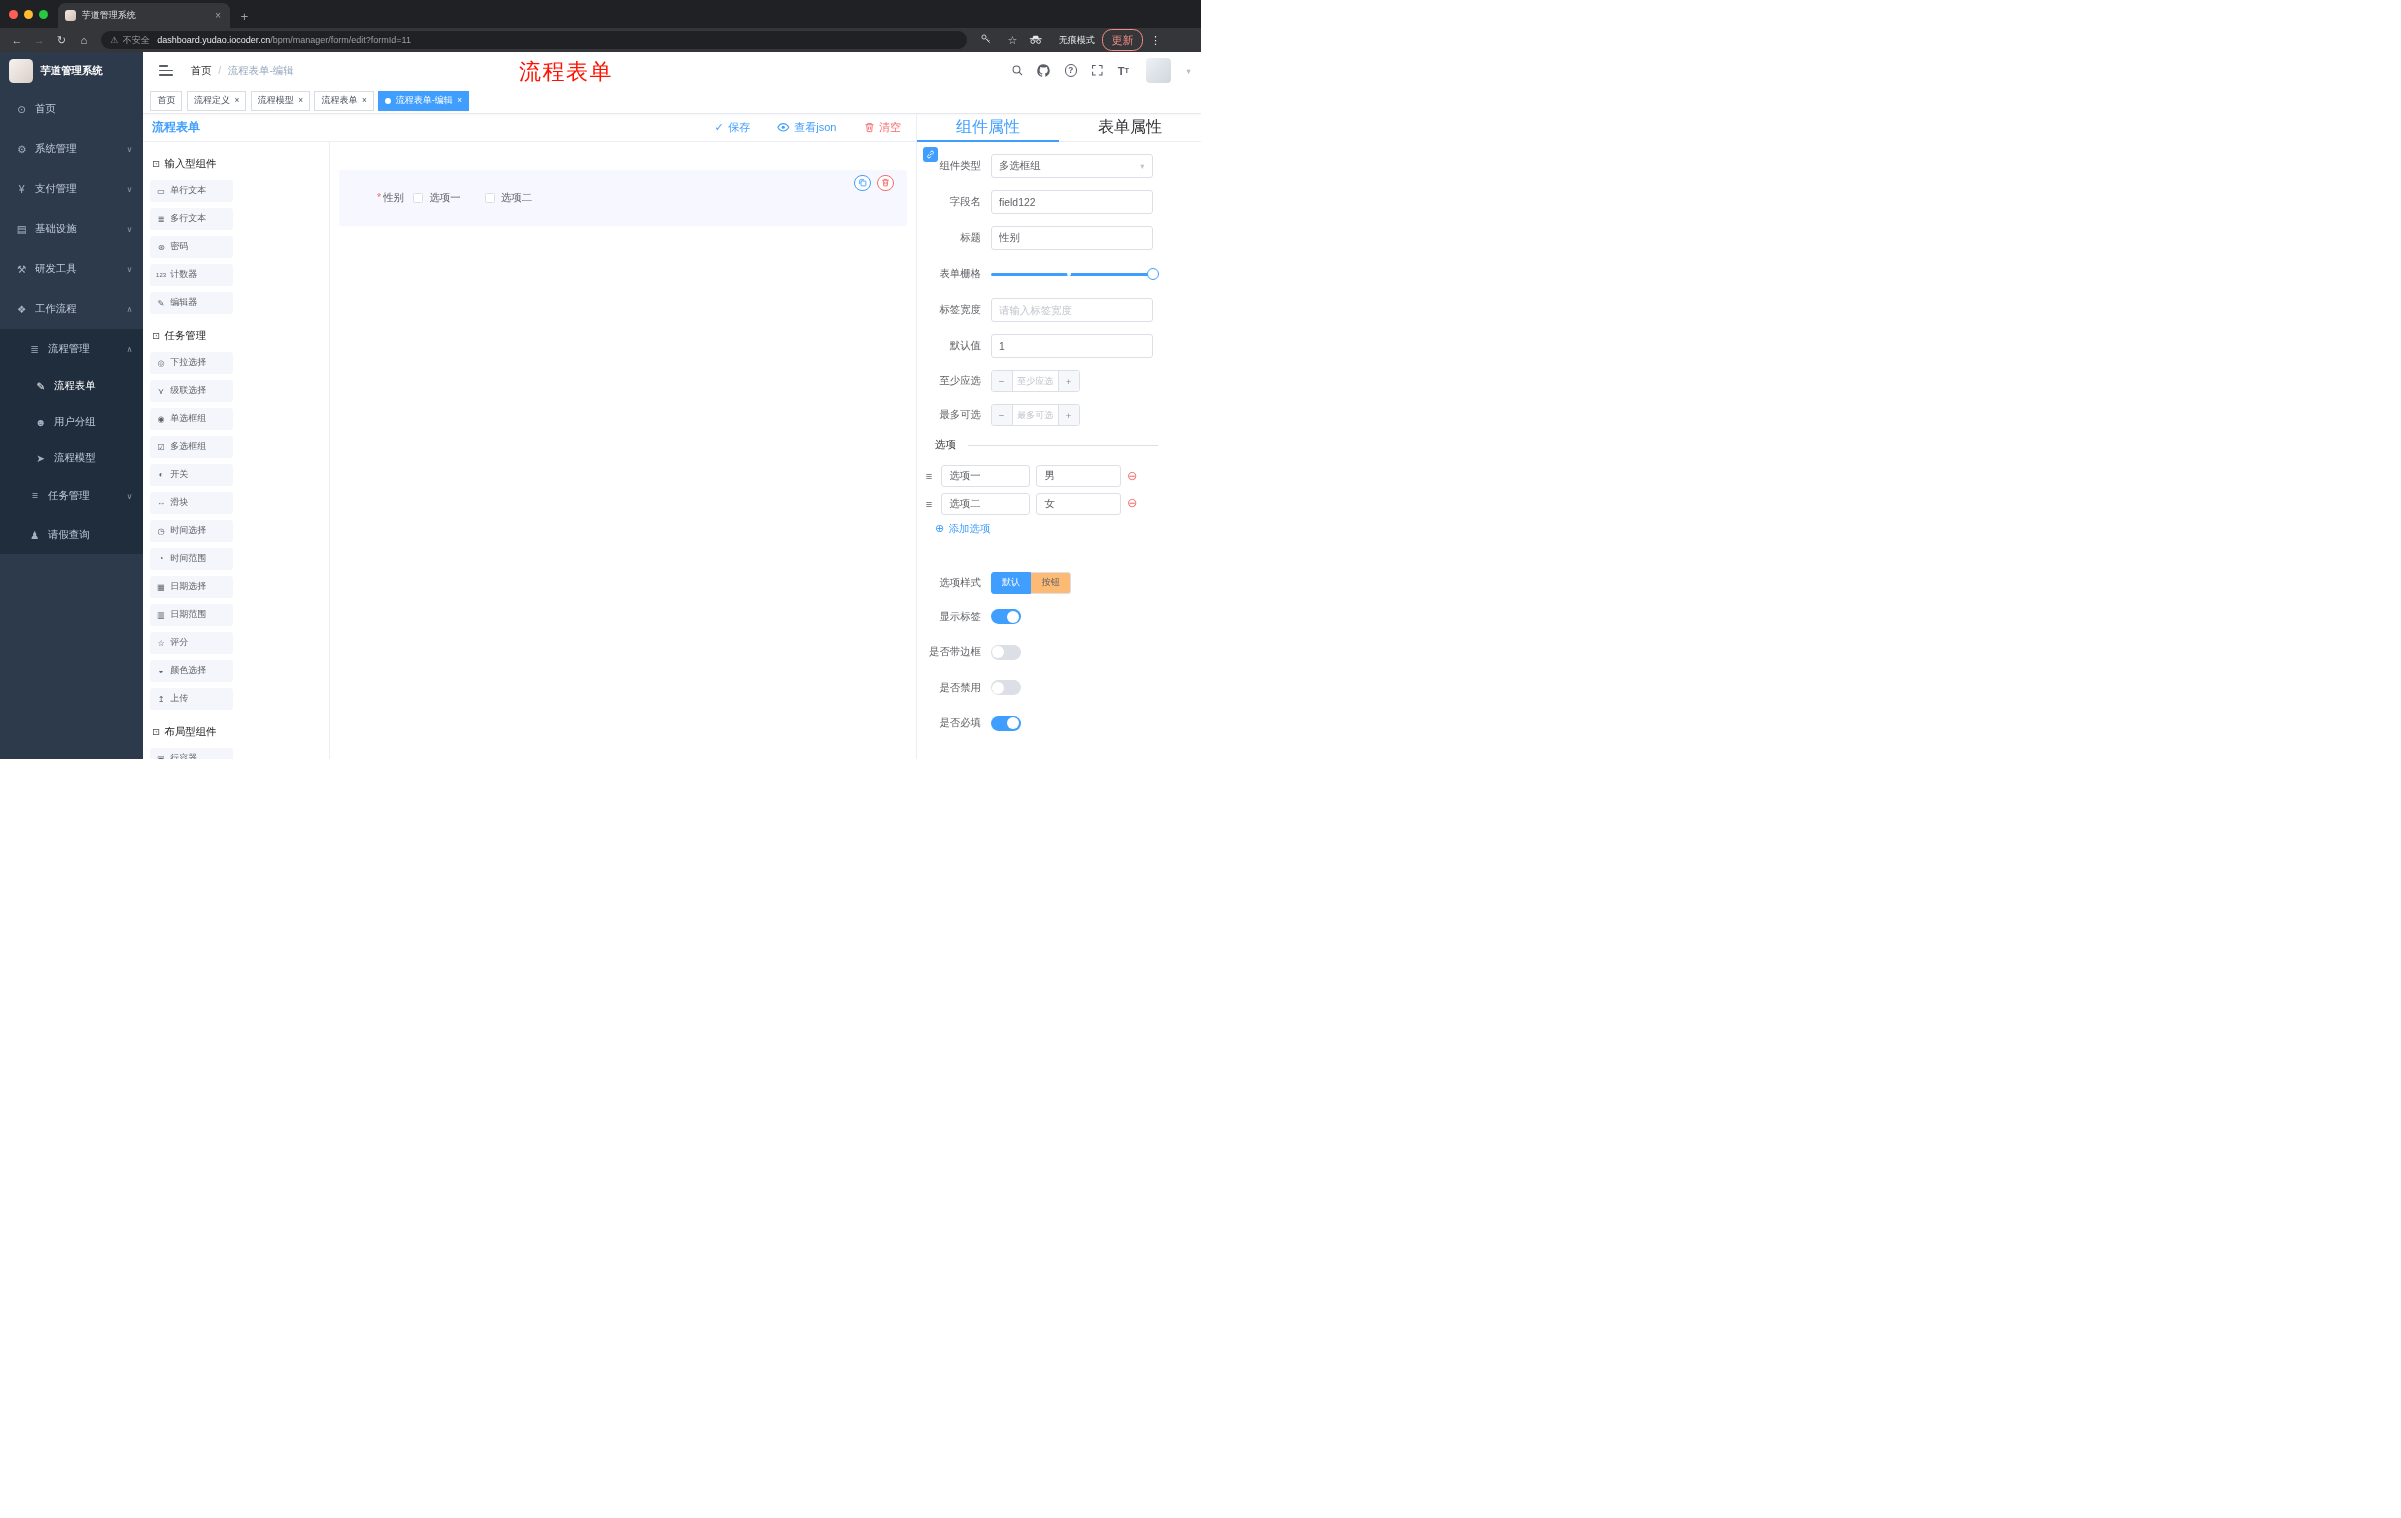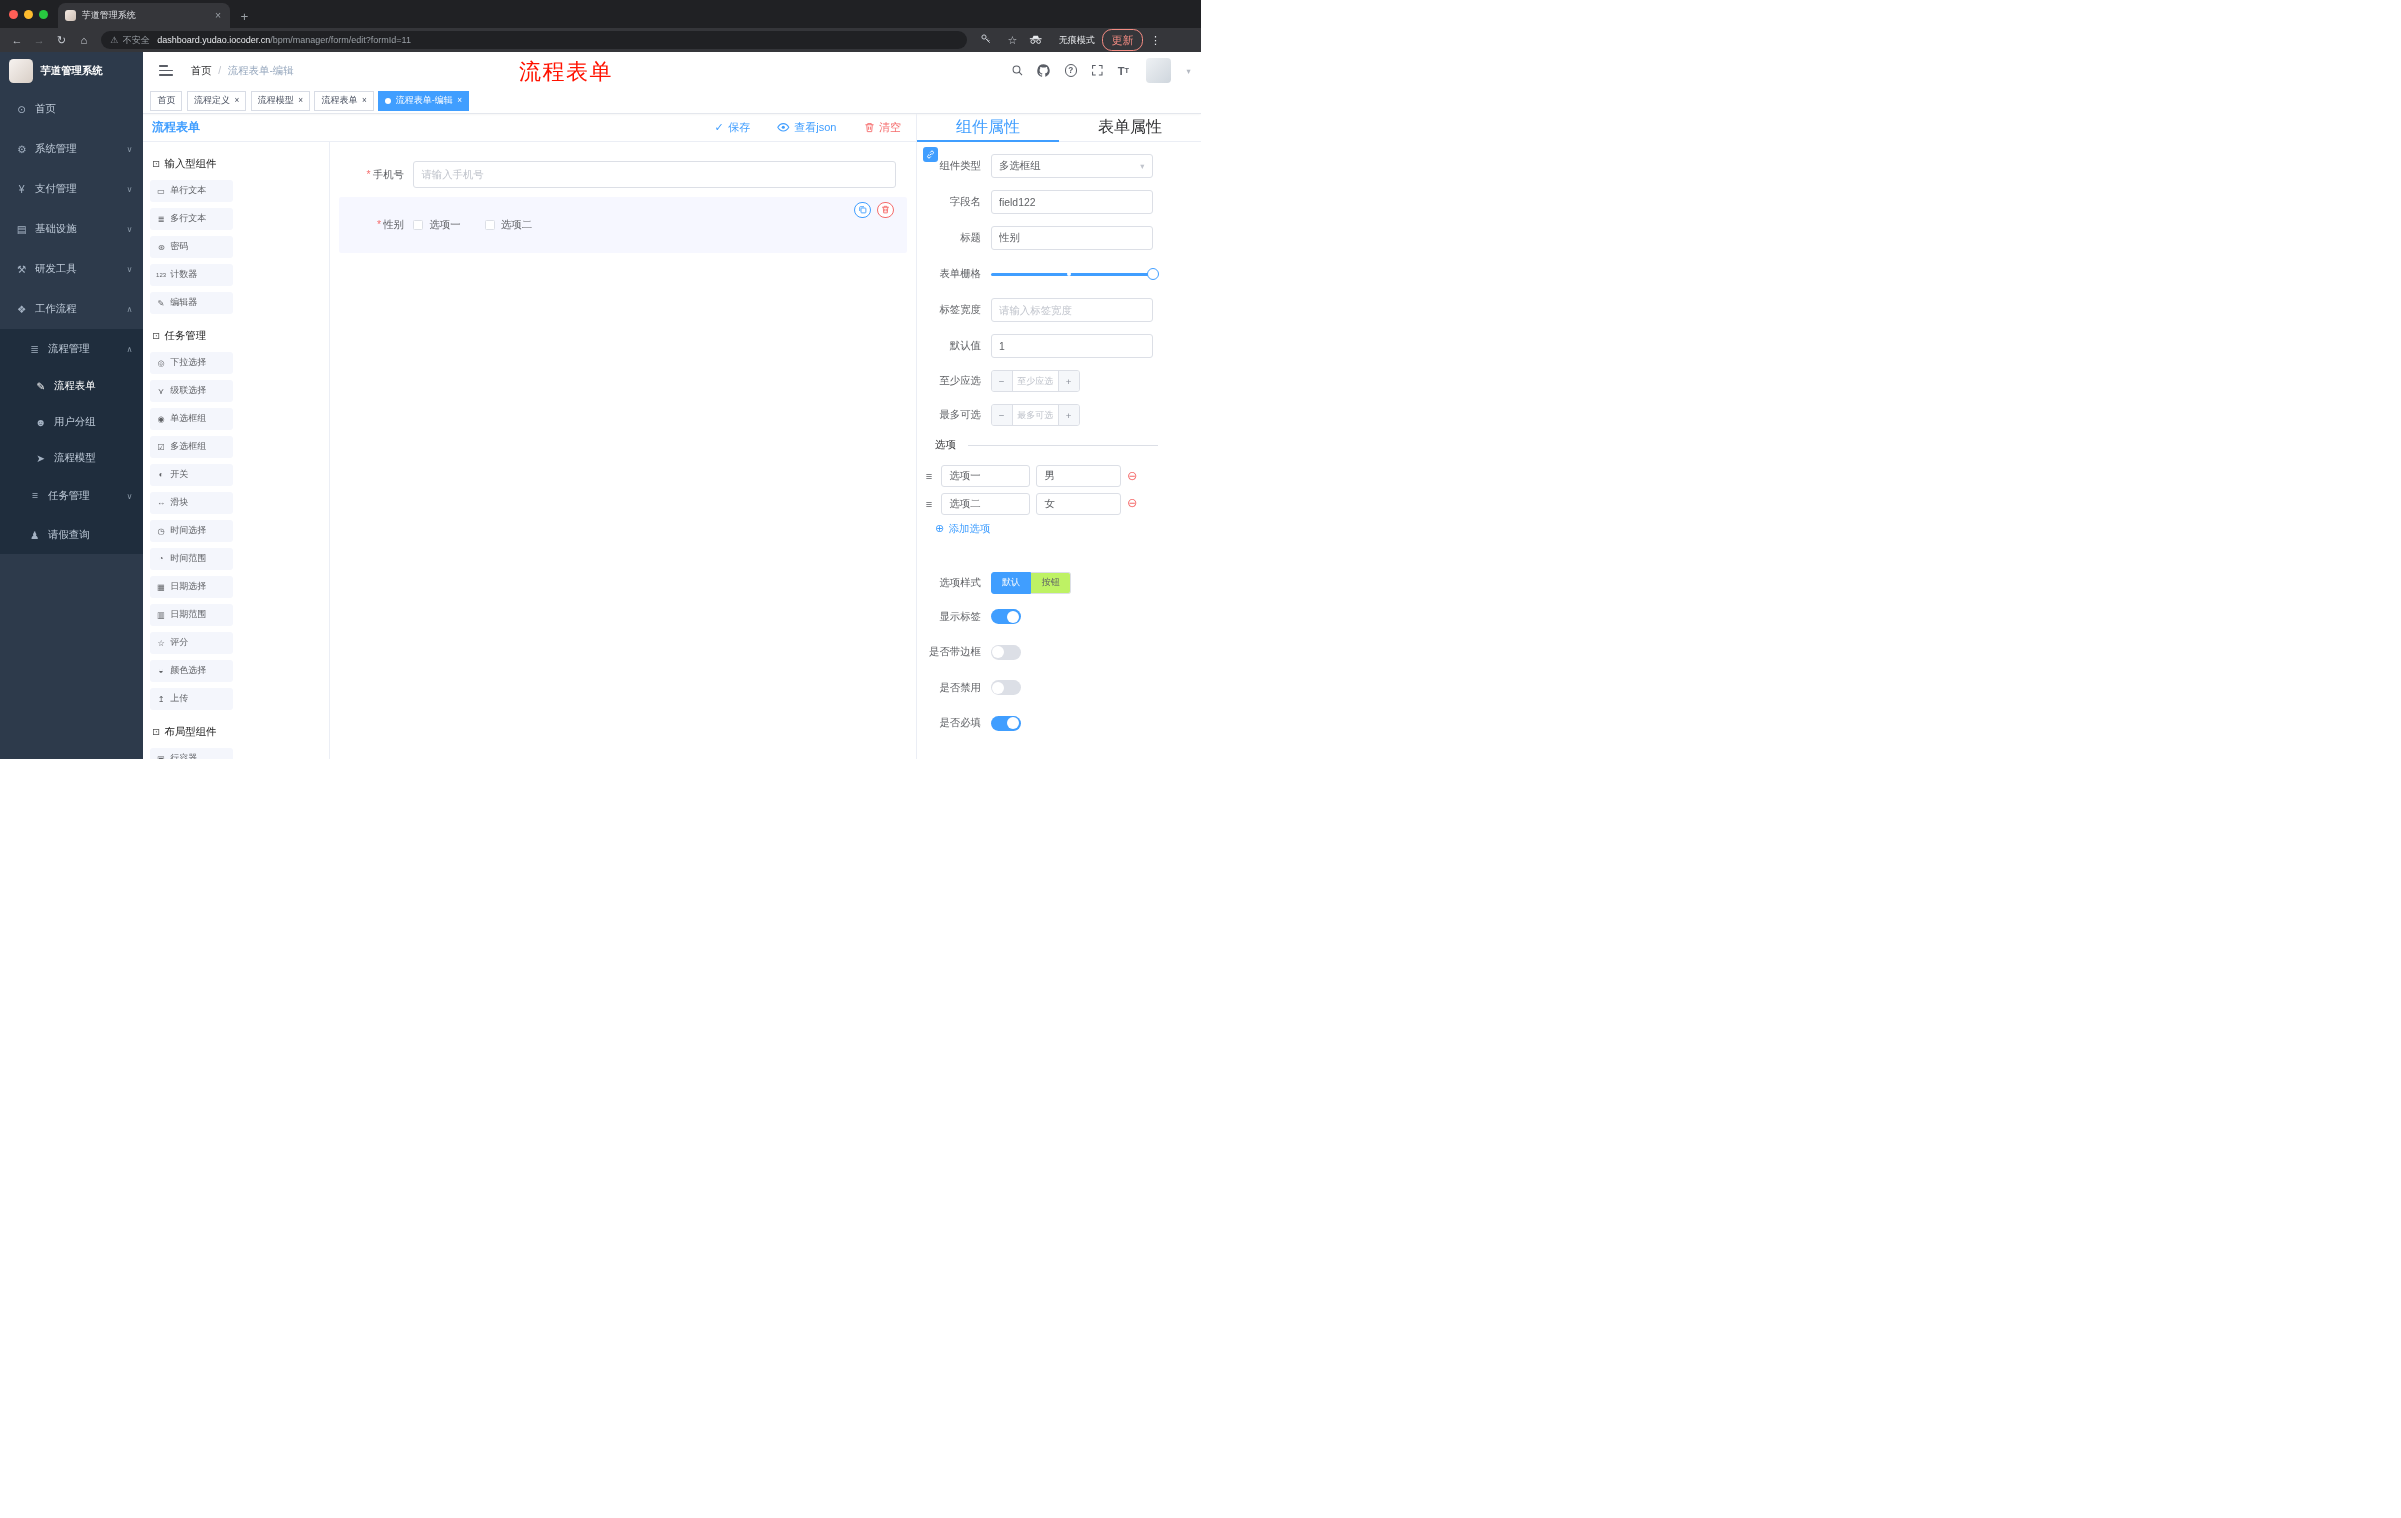--- a/index.html
+++ b/index.html
@@ -134,21 +134,21 @@
   .divider span{position:relative;background:#fff;padding:0 12px;font-size:10.4px;color:#303133}
   .orow{display:flex;align-items:center;gap:6px;margin-bottom:5.2px}
   .drag{width:12px;color:#606266;font-size:11px;cursor:grab;text-align:center}
   .oinput1{width:89px;height:22px}
   .oinput2{width:85px;height:22px}
   .remove{color:#f56c6c;font-size:12.6px;line-height:1;cursor:pointer}
   .add-opt{display:flex;align-items:center;gap:4.5px;color:#409eff;font-size:10.4px;margin:7.4px 0 0 12px;cursor:pointer}
   .add-opt .plus-ic{font-size:11px}
   .style-row{margin-top:36px}
   .btn-group{display:flex}
-  .bg-btn{height:22px;padding:0 10.4px;display:flex;align-items:center;font-size:9px;border:0.7px solid #dcdfe6;background:#bef264;color:#606266;cursor:pointer}
+  .bg-btn{height:22px;padding:0 10.4px;display:flex;align-items:center;font-size:9px;border:0.7px solid #dcdfe6;background:#fdba74;color:#606266;cursor:pointer}
   .bg-btn:first-child{border-radius:3px 0 0 3px}
   .bg-btn:last-child{border-radius:0 3px 3px 0;border-left:none}
   .bg-btn.active{background:#409eff;border-color:#409eff;color:#fff}
   .swrow{height:22px;margin-bottom:13.4px}
   .switch{width:30px;height:15px;border-radius:7.4px;background:#dcdfe6;display:flex;align-items:center;cursor:pointer}
   .switch .knob{width:12px;height:12px;border-radius:50%;background:#fff;margin:0 1.5px}
   .switch.on{background:#409eff;justify-content:flex-end}
 </style>
 </head>
 <body>
@@ -460,24 +460,20 @@
               <span class="chip">
                   <span class="ci">▣</span>
                   <span>行容器</span>
                 </span>
 
             </div>
 
           </div>
 
           <div class="canvas">
-            <div class="cfield">
-              <span class="clabel required">手机号</span>
-              <input class="el-input cinput" placeholder="请输入手机号" style="">
-            </div>
             <div class="widget">
               <div class="wactions">
                 <span class="circle-btn copy">
                   <svg viewBox="0 0 24 24" width="9" height="9">
                       <rect x="8" y="8" width="13" height="13" rx="2" fill="none" stroke="#409eff" stroke-width="2.4"></rect>
                       <path d="M16 4.5H6.5a2 2 0 0 0-2 2V16" fill="none" stroke="#409eff" stroke-width="2.4"></path>
                     </svg>
                 </span>
                 <span class="circle-btn del">
                   <svg viewBox="0 0 24 24" width="9" height="9">

